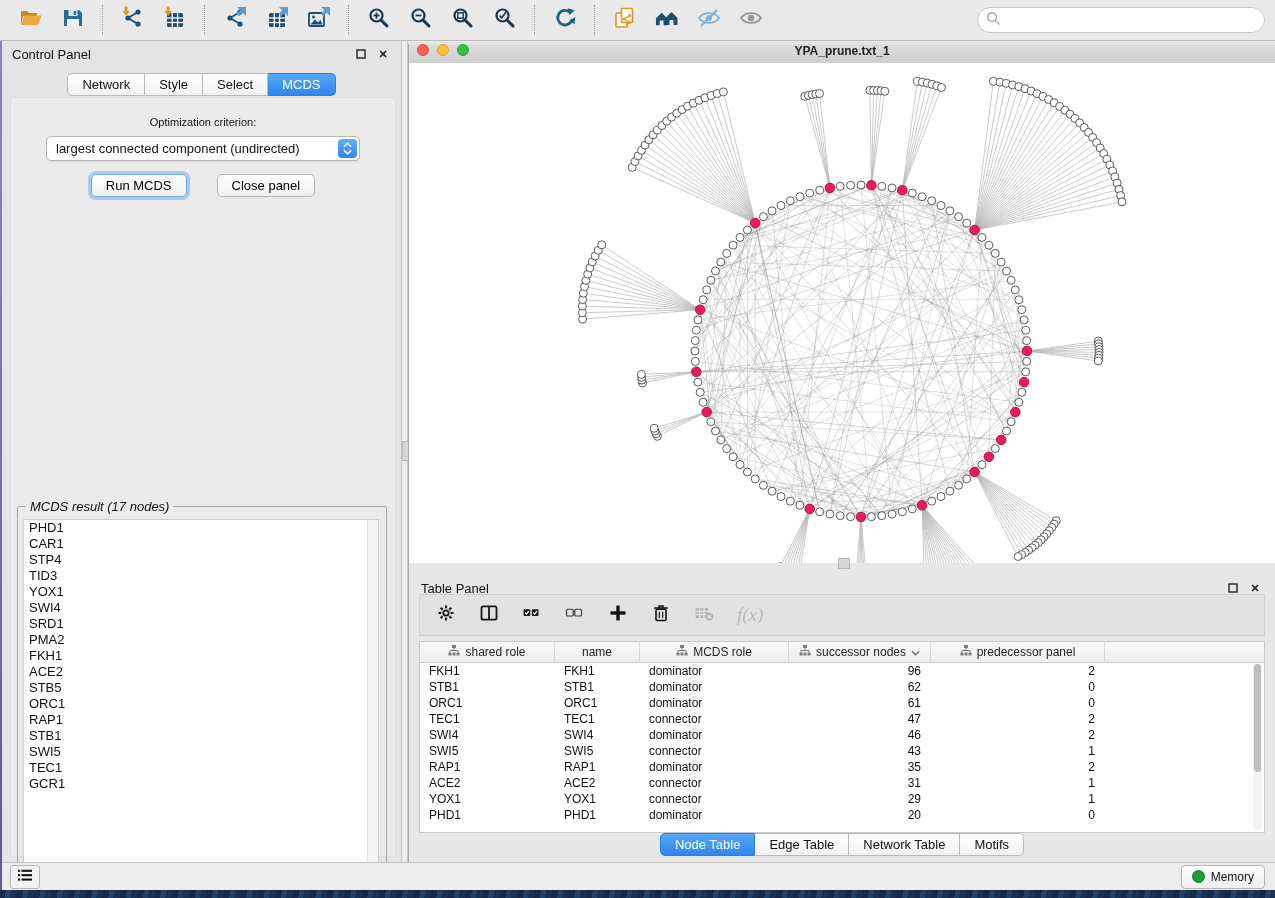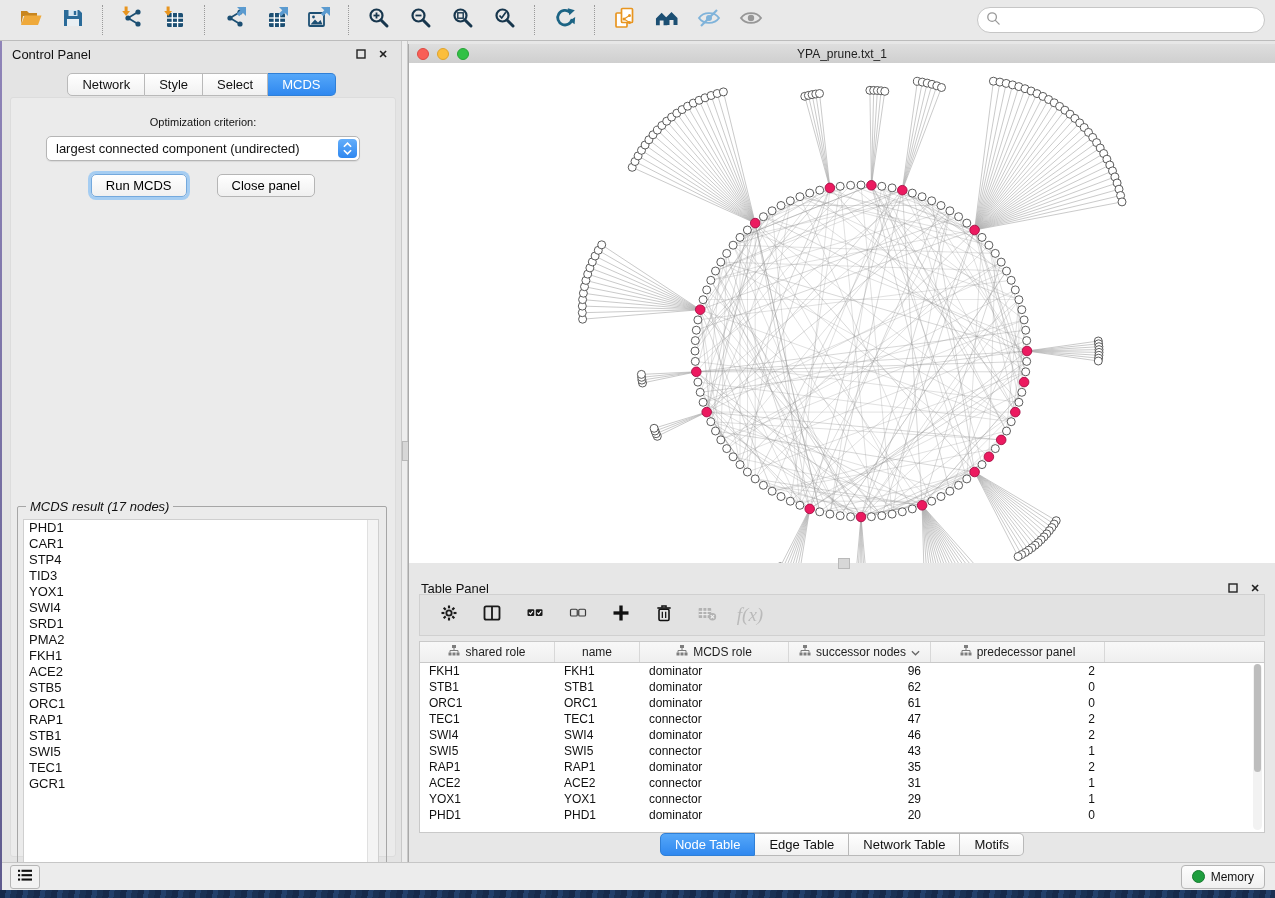--- a/index.html
+++ b/index.html
@@ -36,33 +36,33 @@
   .mbtn.focused{box-shadow:0 0 0 3px #a5cdf2;border-color:#74a9dd;}
   .groupbox{position:absolute;left:6px;top:408px;width:368px;height:366px;border:1px solid #a6a6a6;border-radius:2px;}
   .groupbox .legend{position:absolute;left:8px;top:-8px;background:#ebebeb;padding:0 4px;font-size:13px;font-style:italic;}
   .mcds-list{position:absolute;left:5px;top:12px;width:356px;height:348px;background:#fff;border:1px solid #cfcfcf;
              box-sizing:border-box;overflow:hidden;}
   .mcds-scroll{position:absolute;right:0;top:0;width:10px;height:100%;background:#f4f4f4;border-left:1px solid #e0e0e0;}
   .list-item{font-size:13px;line-height:16px;padding-left:5px;}
   
   .netwin{position:absolute;left:408px;top:44px;width:867px;height:519px;background:#fff;border-left:1px solid #a9a9a9;box-sizing:border-box;}
   .net-title{height:19px;background:linear-gradient(#dedede,#cfcfcf);border-bottom:1px solid #b1b1b1;
-             display:flex;align-items:center;position:relative;}
+             display:flex;align-items:flex-start;position:relative;font-weight:bold;}
   .lights{display:flex;gap:8px;margin-left:8px;}
   .light{width:12px;height:12px;border-radius:50%;}
   .net-title .ttl{position:absolute;left:0;right:0;text-align:center;font-size:12px;color:#222;}
   .net-canvas{position:absolute;left:0;top:19px;width:867px;height:500px;background:#fff;}
   .vsplit{position:absolute;left:401px;top:41px;width:7px;height:821px;background:#ededed;border-left:1px solid #c9c9c9;border-right:1px solid #c9c9c9;box-sizing:border-box;}
   .vgrip{position:absolute;left:0px;top:400px;width:5px;height:18px;background:#d7d7d7;border:1px solid #b9b9b9;}
   
   .tablepanel{position:absolute;left:408px;top:563px;width:867px;height:299px;background:#e7e7e7;border-left:1px solid #a9a9a9;box-sizing:border-box;}
   .hgrip{position:absolute;left:429px;top:-5px;width:10px;height:9px;background:#d7d7d7;border:1px solid #b9b9b9;}
   .tp-toolbar{position:absolute;left:10px;top:31px;width:846px;height:42px;background:#e2e2e2;border:1px solid #d0d0d0;
               display:flex;align-items:center;padding-left:16px;box-sizing:border-box;gap:17px;}
-  .tpbtn{width:26px;height:26px;display:flex;align-items:center;justify-content:center;}
+  .tpbtn{width:26px;height:26px;display:flex;align-items:center;}
   .tpbtn.disabled{opacity:.55;}
   .tbl{position:absolute;left:10px;top:78px;width:846px;height:192px;background:#fff;border:1px solid #c9c9c9;box-sizing:border-box;overflow:hidden;}
   .tbl-head{display:flex;height:20px;background:linear-gradient(#f8f8f8,#efefef);border-bottom:1px solid #c9c9c9;}
   .th{display:flex;align-items:center;justify-content:center;gap:5px;font-size:12px;color:#222;
       border-right:1px solid #d8d8d8;box-sizing:border-box;height:20px;}
   .trow{display:flex;height:16px;align-items:center;}
   .td{font-size:12px;box-sizing:border-box;white-space:nowrap;overflow:hidden;}
   .td.l{padding-left:9px;text-align:left;}
   .td.r{padding-right:10px;text-align:right;}
   .tbl-scroll{position:absolute;right:2px;top:22px;width:9px;height:166px;background:#f2f2f2;border-radius:5px;}

